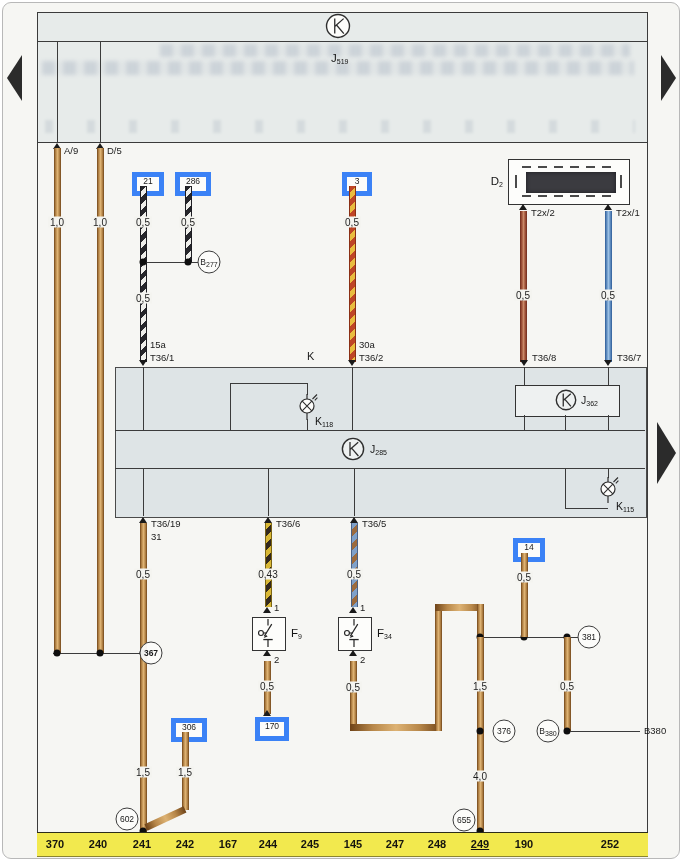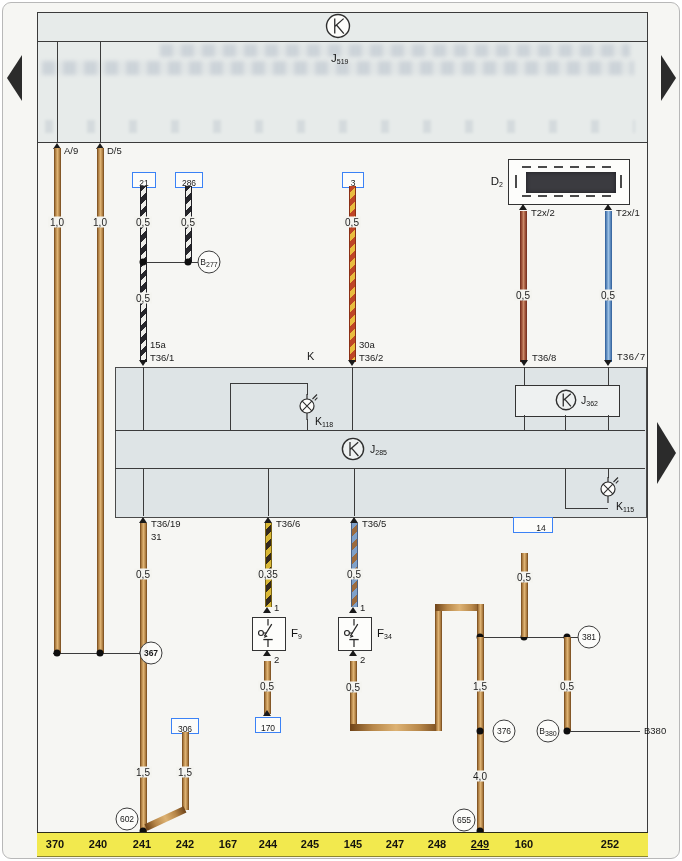--- a/index.html
+++ b/index.html
@@ -20,22 +20,22 @@
   .w-ry{background:repeating-linear-gradient(135deg,#bf4526 0 5px,#e9bc3e 5px 10px);box-shadow:inset 1px 0 0 #8a2f14,inset -1px 0 0 #8a2f14;}
   .w-yb{background:repeating-linear-gradient(135deg,#d9b835 0 5px,#33291e 5px 10px);box-shadow:inset 1px 0 0 #7a6416,inset -1px 0 0 #7a6416;}
   .w-blbr{background:repeating-linear-gradient(135deg,#7fa0c8 0 5px,#9c6b3e 5px 10px);box-shadow:inset 1px 0 0 #4a6186,inset -1px 0 0 #4a6186;}
   .hwire{position:absolute;height:7px;}
   .chip{position:absolute;transform:translate(-50%,-50%);background:#f4f4f0;
         padding:0 2px;font-size:10px;line-height:11px;color:#1d1d1d;white-space:nowrap;}
   .lbl{position:absolute;font-size:9.5px;line-height:10px;color:#1b1b1b;white-space:nowrap;}
   .lbl-v{transform:translateY(-50%);}
   .comp{position:absolute;font-size:11.5px;color:#141414;white-space:nowrap;transform:translateY(-50%);}
   .comp .sb, .jc .sb{font-size:7px;vertical-align:-2px;}
-  .cbox{position:absolute;background:#fcfcfa;border:1px solid #3b82f6;
-        font-size:8.5px;color:#1a1a1a;display:flex;align-items:flex-end;justify-content:center;
+  .cbox{position:absolute;background:#fcfcfa;border:5px solid #3b82f6;
+        font-size:8.5px;color:#1a1a1a;display:flex;align-items:flex-start;justify-content:center;
         line-height:1;}
   .jc{position:absolute;width:21px;height:21px;border:1.2px solid #3c3c3c;border-radius:50%;
       background:rgba(252,252,250,.95);display:flex;align-items:center;justify-content:center;
       font-size:8.5px;color:#1a1a1a;transform:translate(-50%,-50%);line-height:1;}
   .dot{position:absolute;width:7px;height:7px;background:#0e0e0e;border-radius:50%;transform:translate(-50%,-50%);}
   .chu{position:absolute;width:0;height:0;border-left:4px solid transparent;border-right:4px solid transparent;
        border-bottom:6px solid #1a1a1a;transform:translateX(-50%);}
   .chd{position:absolute;width:0;height:0;border-left:4px solid transparent;border-right:4px solid transparent;
        border-top:6px solid #1a1a1a;transform:translateX(-50%);}
   .cebox{position:absolute;background:#fdfdfb;border:1.2px solid #333;}
@@ -132,21 +132,21 @@
   <div class="wire w-blue" style="left:604.5px;top:211px;height:151px;"></div>
   <div class="chip" style="left:523px;top:295px;">0,5</div>
   <div class="chip" style="left:608px;top:295px;">0,5</div>
 
   <div class="lbl" style="left:150px;top:340px;">15a</div>
   <div class="lbl" style="left:150px;top:353px;">T36/1</div>
   <div class="lbl" style="left:307px;top:351px;font-size:11px;">K</div>
   <div class="lbl" style="left:359px;top:340px;">30a</div>
   <div class="lbl" style="left:359px;top:353px;">T36/2</div>
   <div class="lbl" style="left:532px;top:353px;">T36/8</div>
-  <div class="lbl" style="left:617px;top:353px;font-family:Liberation Mono, monospace;">T36/7</div>
+  <div class="lbl" style="left:617px;top:353px;">T36/7</div>
   <div class="chd" style="left:143px;top:360px;"></div>
   <div class="chd" style="left:352px;top:360px;"></div>
   <div class="chd" style="left:524px;top:360px;"></div>
   <div class="chd" style="left:608px;top:360px;"></div>
 
   <div class="band" style="left:115px;top:367px;width:530px;height:149px;"></div>
   <div class="hl" style="left:115px;top:430px;width:530px;"></div>
   <div class="hl" style="left:115px;top:468px;width:530px;"></div>
 
   <div class="vl" style="left:143px;top:367px;height:63px;"></div>
@@ -221,21 +221,21 @@
   <div class="dot" style="left:143px;top:831px;"></div>
 
   <div class="cbox" style="left:171px;top:718px;width:26px;height:14px;">
       <span>306</span>
     </div>
   <div class="wire w-brown" style="left:181.5px;top:732px;height:78px;"></div>
   <div class="hwire w-brown" style="left:146px;top:824px;width:43px;transform:rotate(-25deg);transform-origin:left center;"></div>
   <div class="chip" style="left:185px;top:772px;">1,5</div>
 
   <div class="wire w-yb" style="left:264.5px;top:523px;height:84px;"></div>
-  <div class="chip" style="left:268px;top:574px;">0,35</div>
+  <div class="chip" style="left:268px;top:574px;">0,43</div>
   <div class="chu" style="left:267px;top:607px;"></div>
   <div class="lbl" style="left:274px;top:603px;">1</div>
   <div class="cebox" style="left:252px;top:617px;width:32px;height:32px;"></div>
   <svg width="30" height="30" viewBox="0 0 32 32" style="left:253px;top:618px;">
     <line x1="16" y1="1" x2="16" y2="8" stroke="#222" stroke-width="1.2"></line>
     <circle cx="8.5" cy="16" r="2.6" fill="none" stroke="#222" stroke-width="1.1"></circle>
     <line x1="11.2" y1="16" x2="14.5" y2="16" stroke="#222" stroke-width="1.1"></line>
     <line x1="20" y1="6.5" x2="12" y2="19.5" stroke="#222" stroke-width="1.2"></line>
     <polygon points="11.4,21.4 13.8,17.9 15.6,19.6" fill="#222"></polygon>
     <line x1="11" y1="23" x2="21" y2="23" stroke="#222" stroke-width="1.3"></line>
@@ -277,21 +277,21 @@
   <div class="wire w-brown" style="left:476.5px;top:604px;height:34px;"></div>
 
   <div class="hl" style="left:480px;top:637px;width:98px;"></div>
   <div class="dot" style="left:480px;top:637px;"></div>
   <div class="dot" style="left:524px;top:637px;"></div>
   <div class="dot" style="left:567px;top:637px;"></div>
   <div class="jc" style="left:589px;top:637px;">
       <span>381</span>
     </div>
 
-  <div class="cbox" style="left:513px;top:517px;width:22px;height:14px;padding-left:16px;">
+  <div class="cbox" style="left:513px;top:538px;width:22px;height:14px;">
       <span>14</span>
     </div>
   <div class="wire w-brown" style="left:520.5px;top:553px;height:84px;"></div>
   <div class="chip" style="left:524px;top:577px;">0,5</div>
 
   <div class="wire w-brown" style="left:563.5px;top:637px;height:94px;"></div>
   <div class="chip" style="left:567px;top:686px;">0,5</div>
   <div class="dot" style="left:567px;top:731px;"></div>
   <div class="jc" style="left:548px;top:731px;">
       <span><span>B</span><span class="sb">380</span></span>
@@ -316,16 +316,16 @@
   <div class="track" style="left:98px;top:844px;">240</div>
   <div class="track" style="left:142px;top:844px;">241</div>
   <div class="track" style="left:185px;top:844px;">242</div>
   <div class="track" style="left:228px;top:844px;">167</div>
   <div class="track" style="left:268px;top:844px;">244</div>
   <div class="track" style="left:310px;top:844px;">245</div>
   <div class="track" style="left:353px;top:844px;">145</div>
   <div class="track" style="left:395px;top:844px;">247</div>
   <div class="track" style="left:437px;top:844px;">248</div>
   <div class="track" style="left:480px;top:844px;text-decoration:underline;">249</div>
-  <div class="track" style="left:524px;top:844px;">160</div>
+  <div class="track" style="left:524px;top:844px;">190</div>
   <div class="track" style="left:567px;top:844px;margin-top:40px;">251</div>
   <div class="track" style="left:610px;top:844px;">252</div>
 </div>
 
 </body></html>

